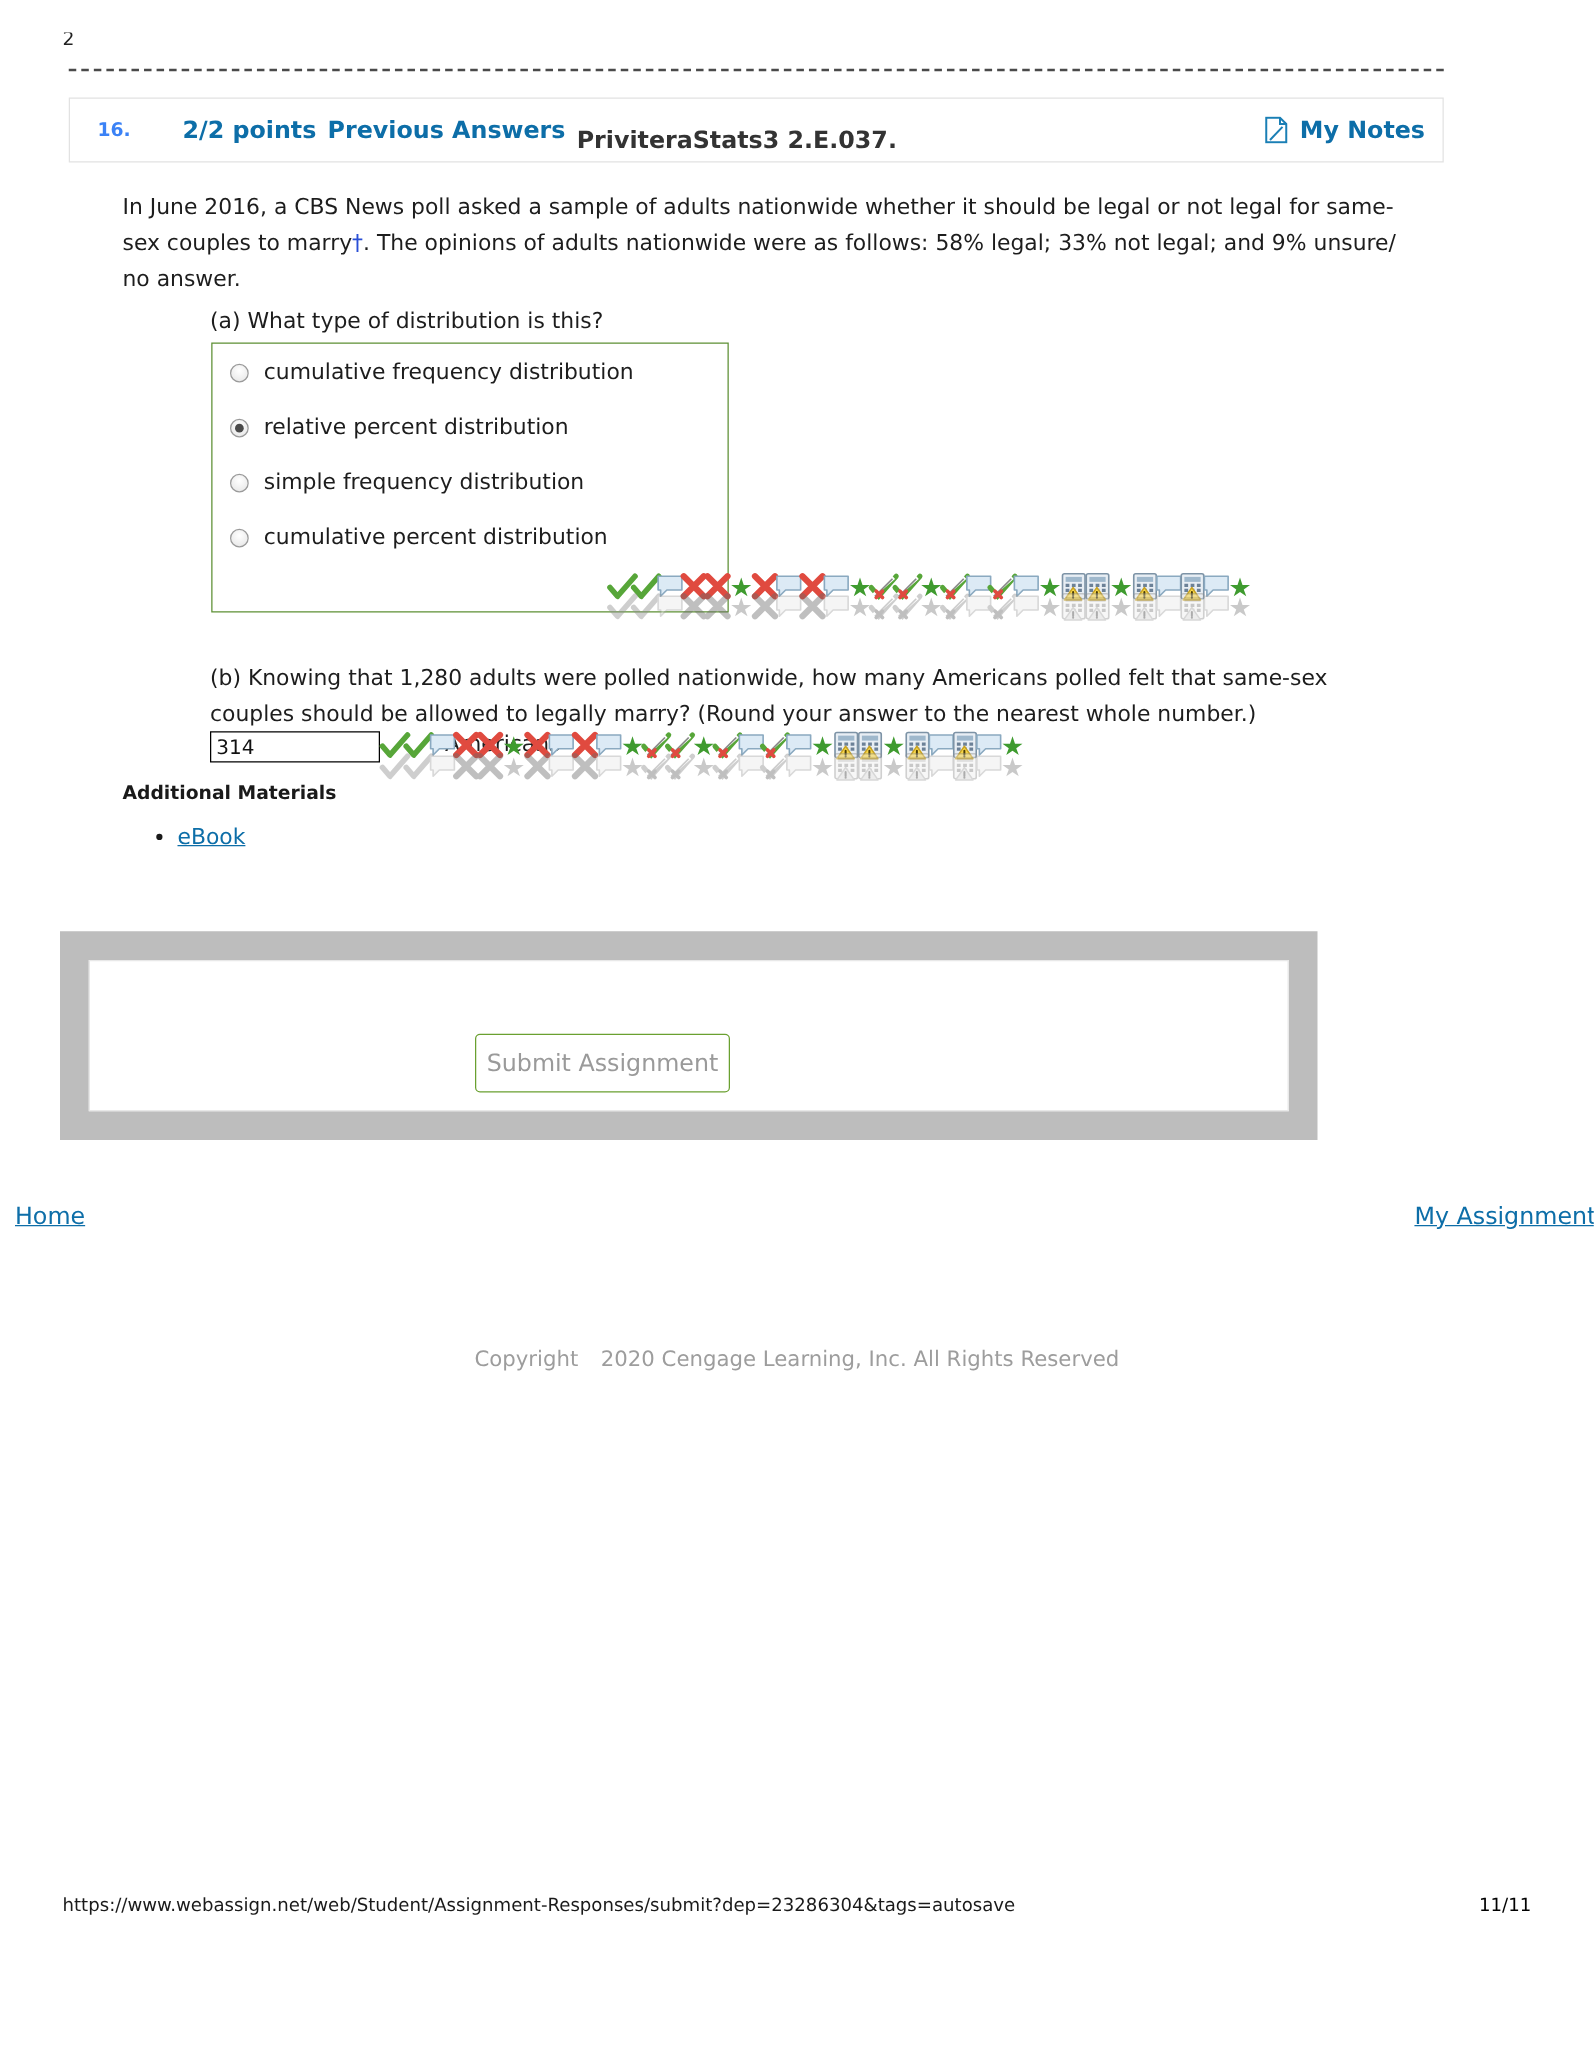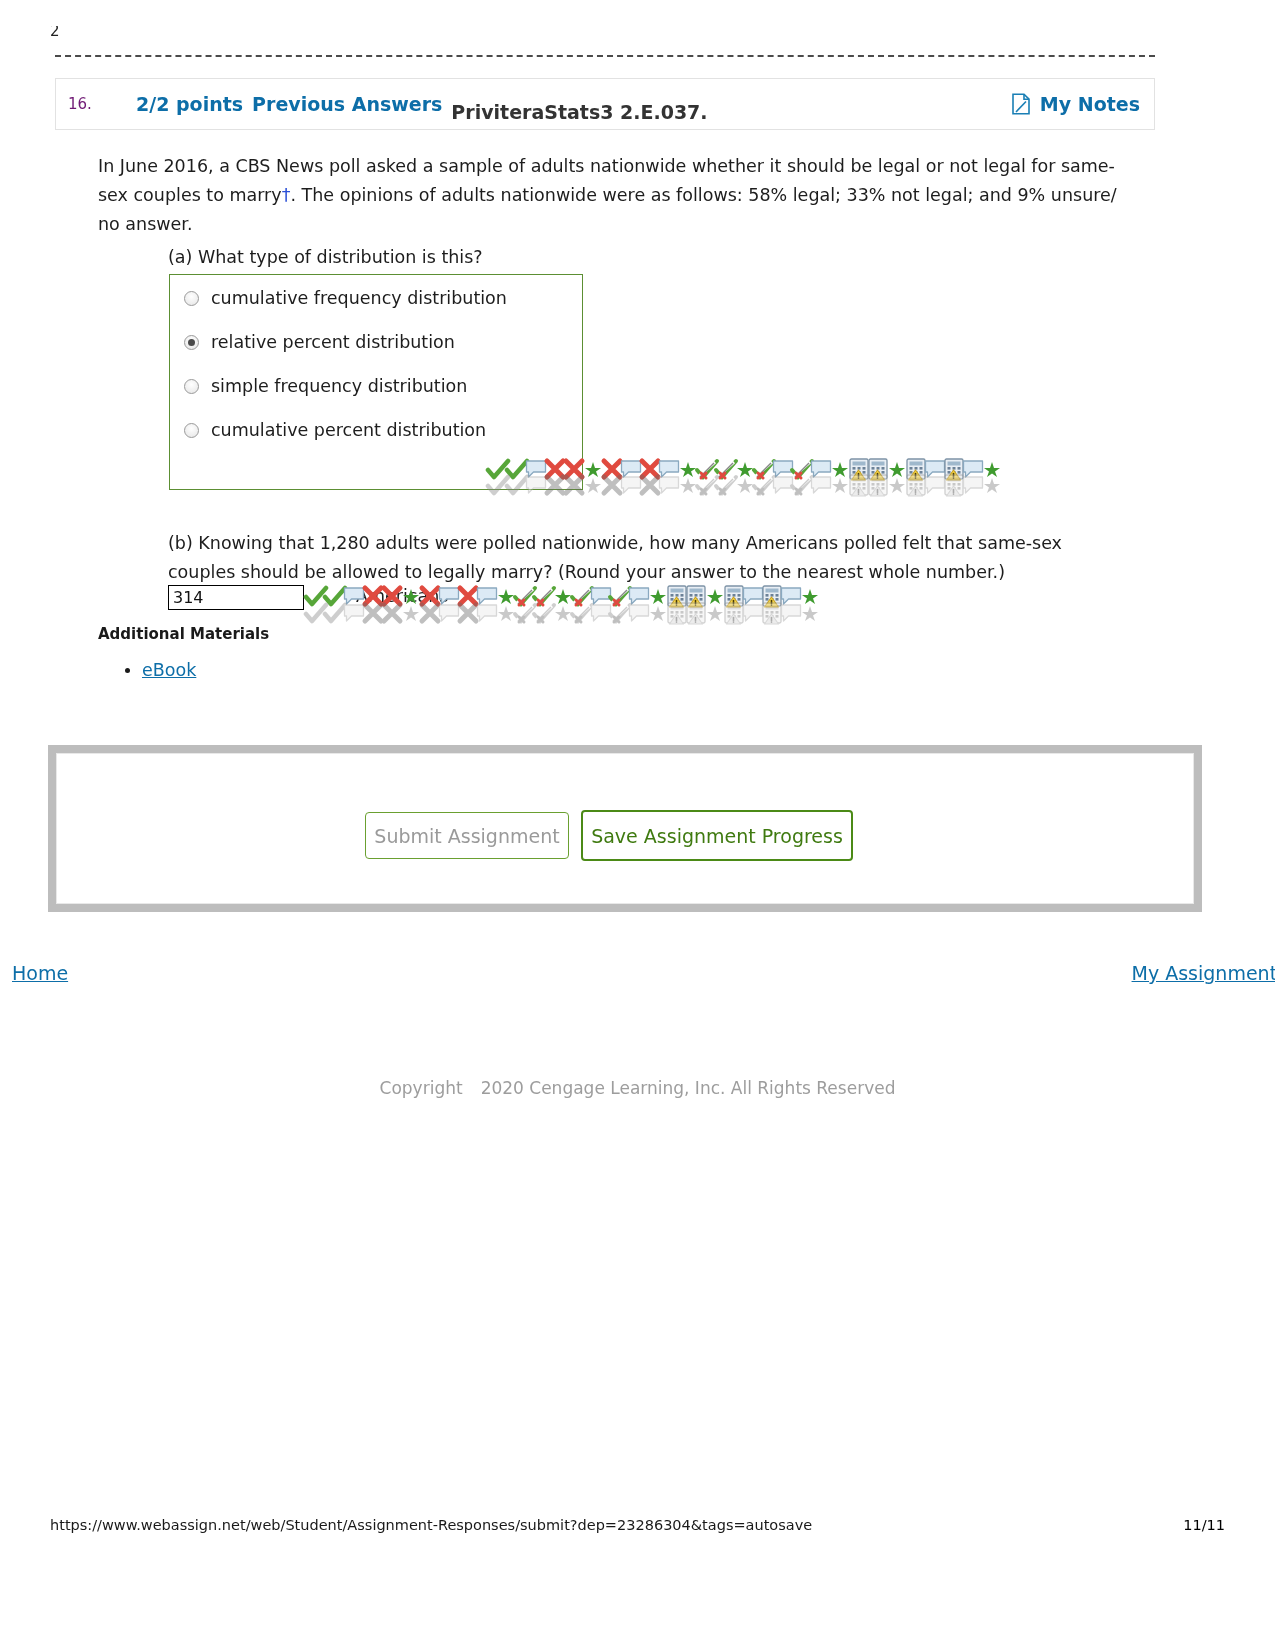--- a/index.html
+++ b/index.html
@@ -48,23 +48,23 @@
     width: 1100px;
     height: 52px;
     border: 1px solid #e2e2e2;
     background: #ffffff;
     box-sizing: border-box;
     display: flex;
     align-items: center;
   }
   .q-number {
     font-size: 15px;
-    font-weight: normal;
-    color: #701a75;
-    margin-left: 12px;
+    font-weight: bold;
+    color: #3b82f6;
+    margin-left: 22px;
     width: 56px;
   }
   .q-points {
     font-size: 19px;
     font-weight: bold;
     color: #0d6ea8;
     margin-left: 12px;
     white-space: nowrap;
   }
   .q-prev {
@@ -247,25 +247,25 @@
     color: #0d6ea8;
     text-decoration: underline;
     cursor: pointer;
   }
 
   
   .submit-outer {
     position: absolute;
     left: 48px;
     top: 745px;
-    width: 1154px;
+    width: 1006px;
     height: 167px;
     background: #bdbdbd;
     box-sizing: border-box;
-    padding: 8px;
+    padding: 23px;
   }
   .submit-inner {
     width: 100%;
     height: 100%;
     background: #ffffff;
     border: 1px solid #e8e8e8;
     box-sizing: border-box;
     position: relative;
   }
   .btn {
@@ -1193,21 +1193,20 @@
 <div class="add-materials">Additional Materials</div>
 <ul class="ebook-list">
   <li>
     <span class="ebook-link">eBook</span>
   </li>
 </ul>
 
 <div class="submit-outer">
   <div class="submit-inner">
     <div class="btn btn-submit">Submit Assignment</div>
-    <div class="btn btn-save">Save Assignment Progress</div>
   </div>
 </div>
 
 <div class="footer-links">
   <span class="footer-link">Home</span>
   <span class="footer-link">My Assignments</span>
 </div>
 
 <div class="copyright">
   <span>Copyright</span><span class="sp"></span><span>2020 Cengage Learning, Inc. All Rights Reserved</span>

